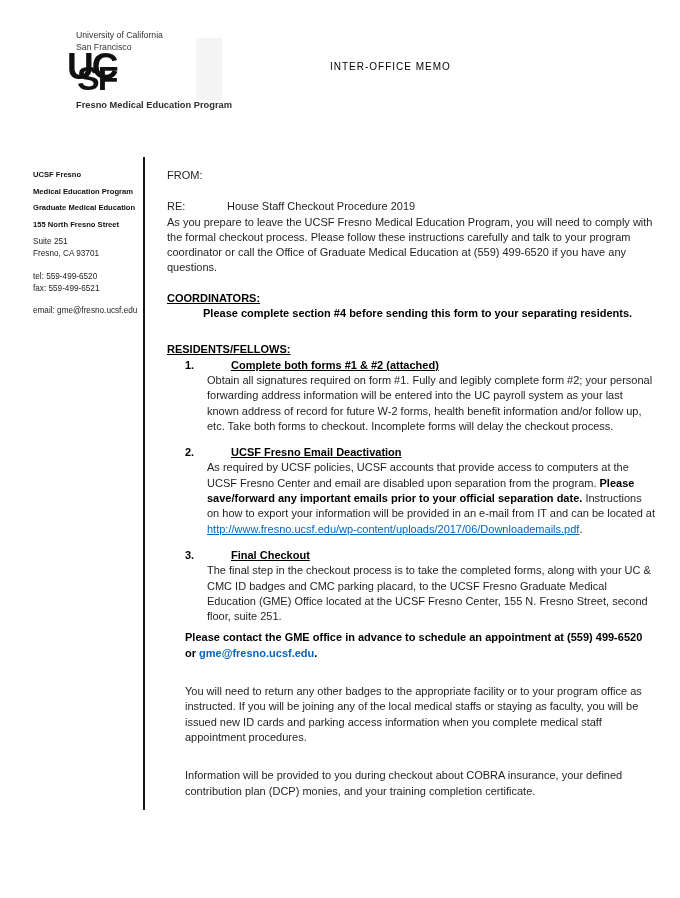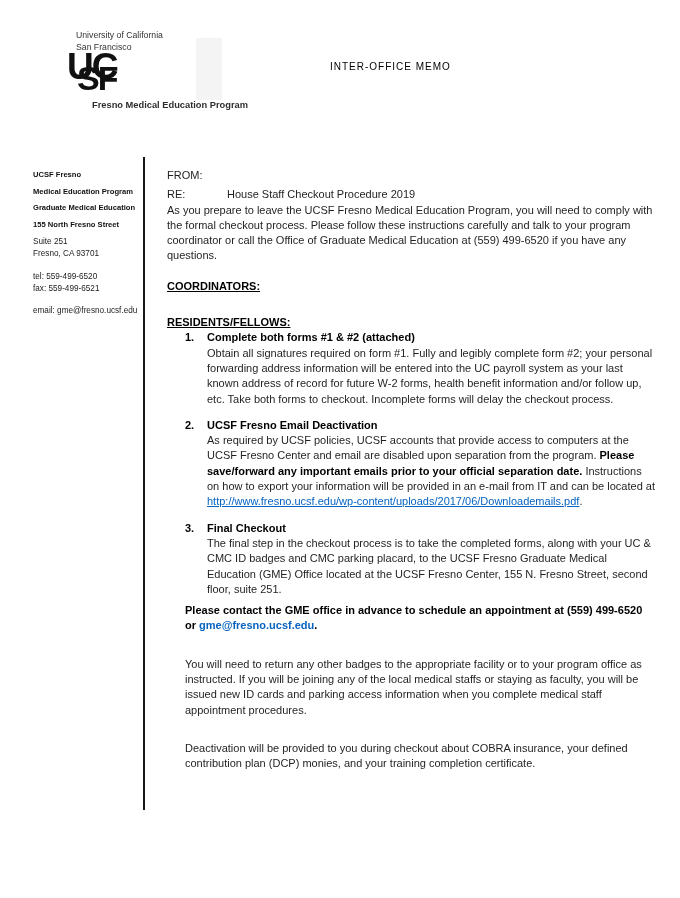--- a/index.html
+++ b/index.html
@@ -30,21 +30,21 @@
     position:absolute;left:35px;top:48px;width:95px;height:55px;
     color:#111;font-weight:700;letter-spacing:-2px;
   }
   .ucsf-logo .uc{
     position:absolute;left:0;top:0;font-size:37px;line-height:37px;margin-left:32px;
   }
   .ucsf-logo .sf{
     position:absolute;left:42px;top:13px;font-size:34px;line-height:34px;
   }
   .program-line{
-    position:absolute;left:92px;top:100px;
+    position:absolute;left:76px;top:100px;
     font-size:9.3px;font-weight:700;color:#2e2e2e;text-align:right;
   }
   .memo-title{
     position:absolute;left:330px;top:61px;width:250px;
     text-align:left;
     font-size:10px;font-weight:400;letter-spacing:1px;color:#000;
   }
 
   
   .sidebar{
@@ -59,41 +59,41 @@
     position:absolute;left:143px;top:157px;width:2px;height:653px;
     background:#161616;
   }
 
   
   .main{
     position:absolute;left:167px;top:168px;width:489px;
     font-size:11px;line-height:15.3px;
   }
   .meta-row{display:flex;}
-  .meta-row + .meta-row{margin-top:4px;}
+  .meta-row + .meta-row{margin-top:16px;}
   .meta-label{width:60px;flex:0 0 60px;}
   .intro{}
   .section-heading{
     font-weight:700;color:#000;text-decoration:underline;
   }
   .coordinators{margin-top:15px;}
   .coordinators-note{
     font-weight:700;color:#000;padding-left:36px;
   }
   .residents{margin-top:21px;}
   .num-item{display:flex;}
   .num-item + .num-item{margin-top:11px;}
   .num-col{
     flex:0 0 22px;width:22px;padding-left:0;
     font-weight:700;color:#000;text-align:left;
   }
   .item-list{padding-left:18px;}
   .item-body-col{flex:1;}
   .item-title{
-    font-weight:700;color:#000;
+    font-weight:700;color:#000;text-decoration:underline;margin-left:24px;
   }
   .closing-para{margin-top:23px;}
   .closing-para.tight{margin-top:6px;}
 
   .run-normal{color:var(--ink);text-align:center;}
   .run-bold{font-weight:700;color:#000;}
   .run-link{color:var(--link);text-decoration:underline;}
   .run-link-bold{color:var(--link);font-weight:700;}
 </style>
 </head>
@@ -139,20 +139,21 @@
 
   <div class="meta-row">
     <div class="meta-label">RE:</div>
     <div>House Staff Checkout Procedure 2019</div>
   </div>
 
   <p class="intro">As you prepare to leave the UCSF Fresno Medical Education Program, you will need to comply with the formal checkout process.  Please follow these instructions carefully and talk to your program coordinator or call the Office of Graduate Medical Education at (559) 499-6520 if you have any questions.</p>
 
   <div class="coordinators">
     <div class="section-heading">COORDINATORS:</div>
+    <div class="coordinators-note">Please complete section #4 before sending this form to your separating residents.</div>
   </div>
 
   <div class="residents">
     <div class="section-heading">RESIDENTS/FELLOWS:</div>
 
     <div class="item-list">
 
       <div class="num-item">
         <div class="num-col">1.</div>
         <div class="item-body-col">
@@ -172,17 +173,17 @@
       <div class="num-item">
         <div class="num-col">3.</div>
         <div class="item-body-col">
           <div class="item-title">Final Checkout</div>
           <div class="item-body"><span class="run-normal">The final step in the checkout process is to take the completed forms, along with your UC &amp; CMC ID badges and CMC parking placard, to the UCSF Fresno Graduate Medical Education (GME) Office located at the UCSF Fresno Center, 155 N. Fresno Street, second floor, suite 251.</span></div>
         </div>
       </div>
 
       <p class="closing-para tight"><span class="run-bold">Please contact the GME office in advance to schedule an appointment at (559) 499-6520 or </span><span class="run-link-bold">gme@fresno.ucsf.edu</span><span class="run-bold">.</span></p>
       <p class="closing-para"><span class="run-normal">You will need to return any other badges to the appropriate facility or to your program office as instructed.  If you will be joining any of the local medical staffs or staying as faculty, you will be issued new ID cards and parking access information when you complete medical staff appointment procedures.</span></p>
-      <p class="closing-para"><span class="run-normal">Deactivation will be provided to you during checkout about COBRA insurance, your defined contribution plan (DCP) monies, and your training completion certificate.</span></p>
+      <p class="closing-para"><span class="run-normal">Information will be provided to you during checkout about COBRA insurance, your defined contribution plan (DCP) monies, and your training completion certificate.</span></p>
     </div>
   </div>
 
 </div>
 
 </body></html>

